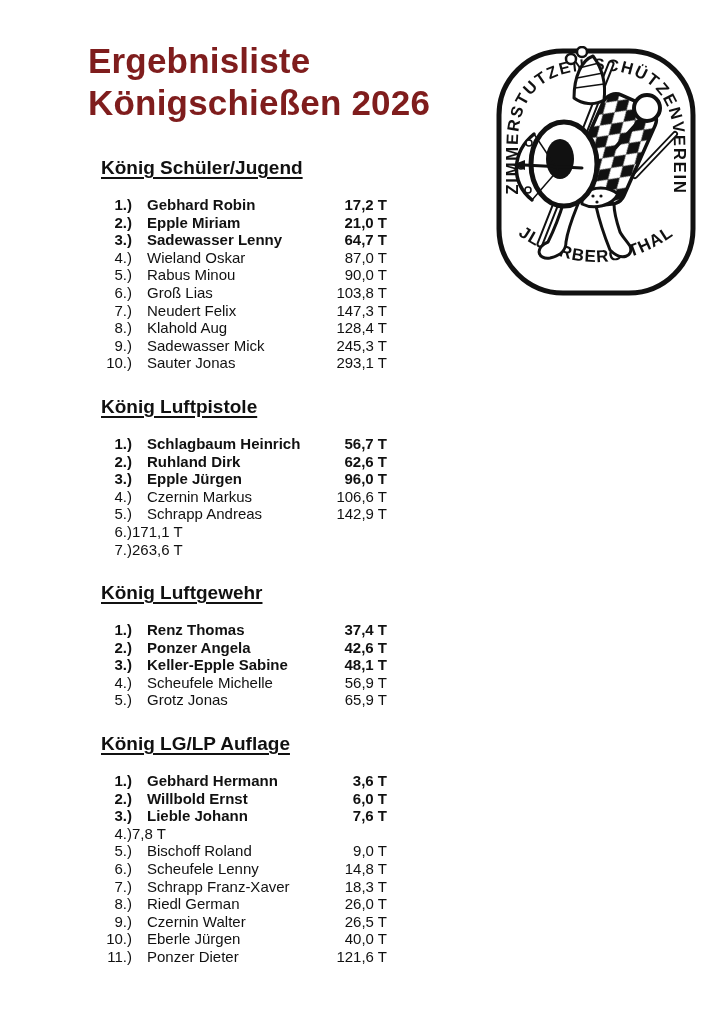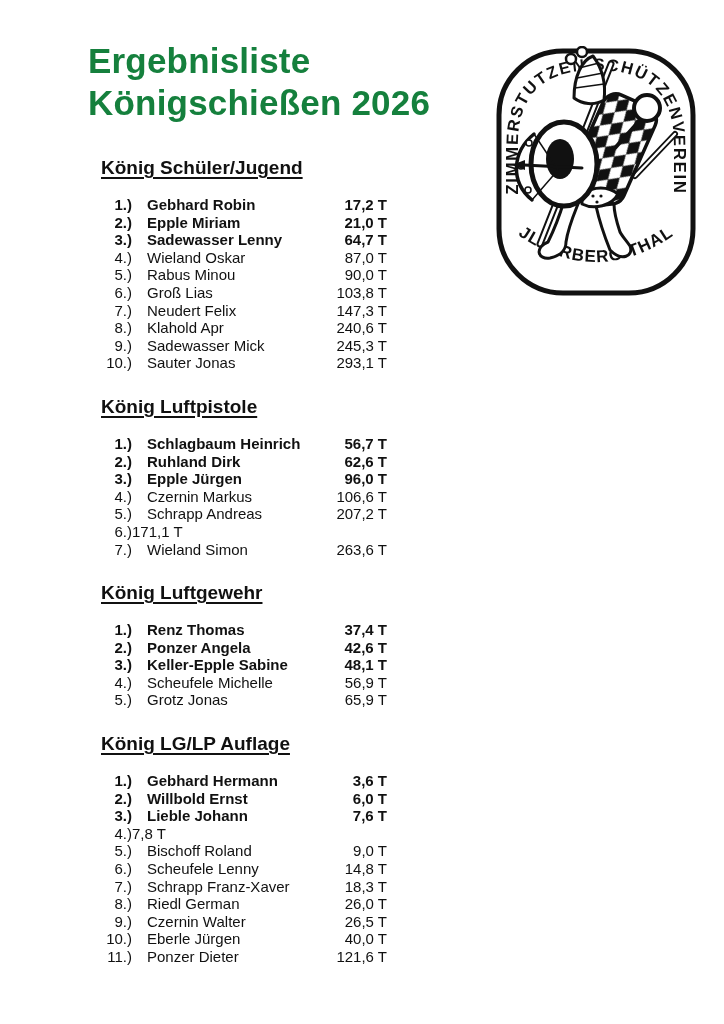--- a/index.html
+++ b/index.html
@@ -2,21 +2,21 @@
 <html><head>
 <meta charset="utf-8">
 <style>
   html,body{margin:0;padding:0;background:#ffffff;}
   .page{
     position:relative;width:724px;height:1024px;background:#fff;
     font-family:"Liberation Sans",sans-serif;color:#111;overflow:hidden;
   }
   .title{
     position:absolute;left:88px;top:40px;margin:0;
-    font-size:35px;line-height:42px;font-weight:bold;letter-spacing:0.2px;color:#15803d;
+    font-size:35px;line-height:42px;font-weight:bold;letter-spacing:0.2px;color:#7f1d1d;
   }
   .logo{position:absolute;left:494px;top:46px;width:204px;height:252px;}
   .content{position:absolute;left:88px;top:156px;width:286px;margin-left:13px;}
   .section{margin:0 0 23px 0;}
   .heading{
     margin:0 0 17px 0;font-size:19px;line-height:23px;font-weight:bold;
     text-decoration:underline;text-decoration-thickness:2px;text-underline-offset:3px;
   }
   .row{display:flex;font-size:15px;line-height:17.6px;}
   .row.bold{font-weight:bold;}
@@ -138,22 +138,22 @@
     </div>
 
     <div class="row">
       <span class="rank">7.)</span>
       <span class="name">Neudert Felix</span>
       <span class="score">147,3 T</span>
     </div>
 
     <div class="row">
       <span class="rank">8.)</span>
-      <span class="name">Klahold Apr</span>
-      <span class="score">240,6 T</span>
+      <span class="name">Klahold Aug</span>
+      <span class="score">128,4 T</span>
     </div>
 
     <div class="row">
       <span class="rank">9.)</span>
       <span class="name">Sadewasser Mick</span>
       <span class="score">245,3 T</span>
     </div>
 
     <div class="row">
       <span class="rank">10.)</span>
@@ -186,31 +186,30 @@
 
     <div class="row">
       <span class="rank">4.)</span>
       <span class="name">Czernin Markus</span>
       <span class="score">106,6 T</span>
     </div>
 
     <div class="row">
       <span class="rank">5.)</span>
       <span class="name">Schrapp Andreas</span>
-      <span class="score">207,2 T</span>
+      <span class="score">142,9 T</span>
     </div>
 
     <div class="row">
       <span class="rank">6.)</span>
       <span class="score">171,1 T</span>
     </div>
 
     <div class="row">
       <span class="rank">7.)</span>
-      <span class="name">Wieland Simon</span>
       <span class="score">263,6 T</span>
     </div>
   </div>
     </section>
 
     <section class="section">
       <h2 class="heading">König Luftgewehr</h2>
       <div class="rows">
     <div class="row bold">
       <span class="rank">1.)</span>

